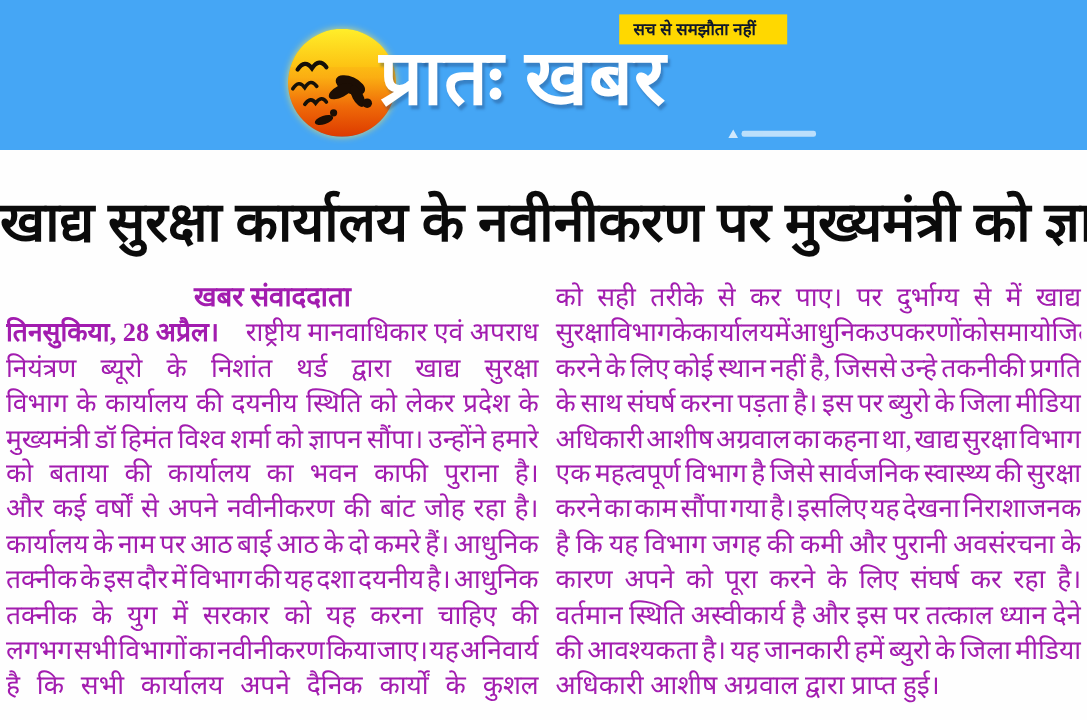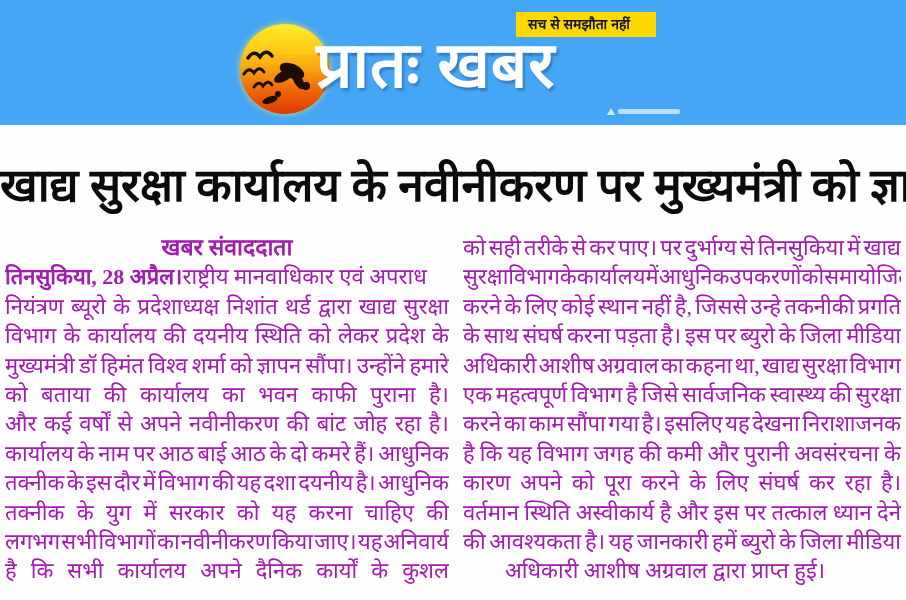--- a/index.html
+++ b/index.html
@@ -106,21 +106,21 @@
     text-align: center;
     font-weight: 700;
     font-size: 23px;
   }
   .tline {
     text-align: justify;
     text-align-last: justify;
     white-space: nowrap; 
     overflow: hidden;
   }
-  .tline.last { text-align-last: left; margin-left: 42px; }
+  .tline.last { text-align-last: left; }
   .dateline { font-weight: 700; }
 
   
   .jline {
     display: flex;
     justify-content: space-between;
     flex-wrap: nowrap;
   }
 </style>
 </head>
@@ -151,29 +151,28 @@
     <div class="watermark">
       <div class="wm-tri"></div>
       <div class="wm-bar"></div>
     </div>
   </div>
 
   <div class="headline">खाद्य सुरक्षा कार्यालय के नवीनीकरण पर मुख्यमंत्री को ज्ञापन</div>
 
   <div class="col col-left">
     <div class="byline">खबर संवाददाता</div>
-    <div class="tline" style="display: flex; justify-content: flex-start;">
+    <div class="tline" style="display: flex; justify-content: space-between;">
         <span class="dateline">तिनसुकिया, 28 अप्रैल।</span>
         <span> राष्ट्रीय मानवाधिकार एवं अपराध</span>
       </div>
     <div class="tline jline">
         <span>नियंत्रण</span>
         <span>ब्यूरो</span>
         <span>के</span>
-        <span>प्रदेशाध्यक्ष</span>
         <span>निशांत</span>
         <span>थर्ड</span>
         <span>द्वारा</span>
         <span>खाद्य</span>
         <span>सुरक्षा</span>
       </div>
     <div class="tline jline">
         <span>विभाग</span>
         <span>के</span>
         <span>कार्यालय</span>
@@ -289,21 +288,20 @@
     <div class="tline jline">
         <span>को</span>
         <span>सही</span>
         <span>तरीके</span>
         <span>से</span>
         <span>कर</span>
         <span>पाए।</span>
         <span>पर</span>
         <span>दुर्भाग्य</span>
         <span>से</span>
-        <span>तिनसुकिया</span>
         <span>में</span>
         <span>खाद्य</span>
       </div>
     <div class="tline jline">
         <span>सुरक्षा</span>
         <span>विभाग</span>
         <span>के</span>
         <span>कार्यालय</span>
         <span>में</span>
         <span>आधुनिक</span>

